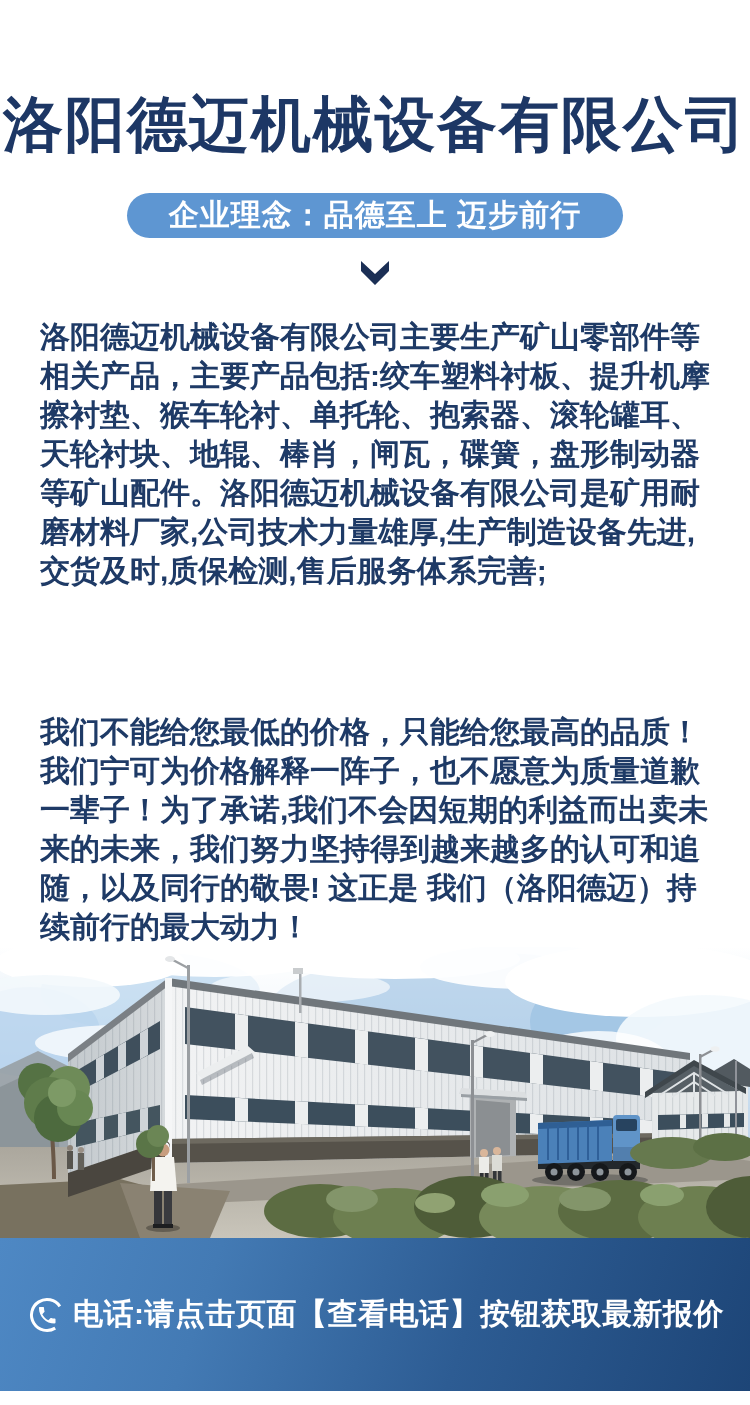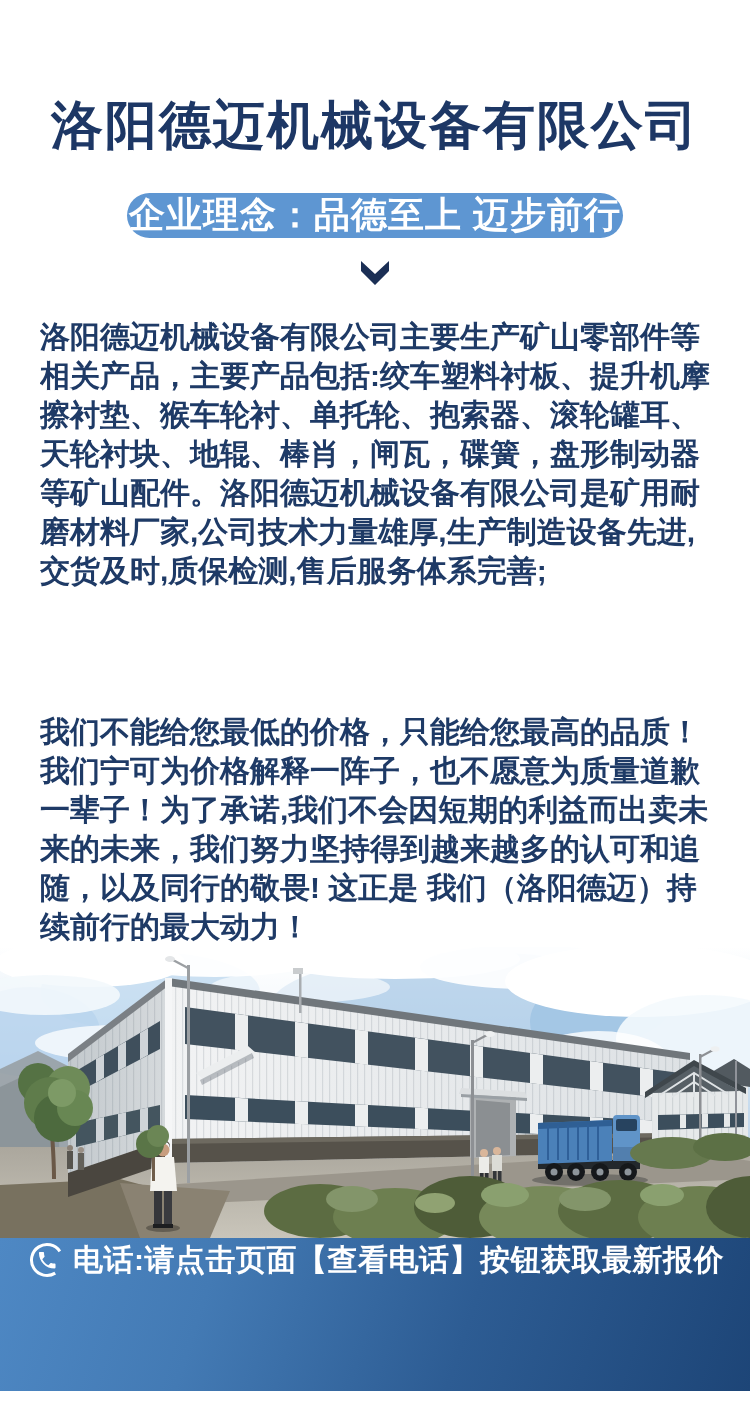--- a/index.html
+++ b/index.html
@@ -1,48 +1,48 @@
 <!DOCTYPE html>
 <html><head>
 <meta charset="utf-8">
 <style>
   html,body{margin:0;padding:0;background:#ffffff;}
   body{width:750px;font-family:"Liberation Sans","DejaVu Sans",sans-serif;}
   .page{position:relative;width:750px;height:1405px;background:#ffffff;overflow:hidden;}
 
   .company-title{
     position:absolute;top:96px;left:0;width:750px;margin:0;
-    text-align:center;font-size:52px;line-height:58px;font-weight:900;
+    text-align:center;font-size:60px;line-height:58px;font-weight:900;
     letter-spacing:2px;color:#1d3765;
   }
   .slogan-pill{
     position:absolute;top:193px;left:127px;width:496px;height:45px;
     background:#5e96d2;border-radius:23px;
     display:flex;align-items:center;justify-content:center;
   }
   .slogan-pill span{
-    color:#ffffff;font-size:36px;font-weight:700;letter-spacing:1px;white-space:nowrap;text-align:center;
+    color:#ffffff;font-size:30px;font-weight:700;letter-spacing:1px;white-space:nowrap;text-align:center;
   }
   .chevron-wrap{position:absolute;top:261px;left:0;width:750px;text-align:center;line-height:0;}
 
   .intro-par{
     position:absolute;left:40px;width:672px;margin:0;
     font-size:30px;line-height:39px;font-weight:600;color:#1e3a66;
     text-align:left;overflow:hidden;
   }
   .p1{top:317px;height:322px;}
   .p2{top:712px;height:276px;z-index:2;}
 
   .factory-photo{position:absolute;top:947px;left:0;width:750px;height:291px;z-index:1;margin:0;}
   .factory-photo svg{display:block;}
 
   .contact-footer{
     position:absolute;top:1238px;left:0;width:750px;height:153px;z-index:3;
     background:linear-gradient(108deg,#4e88c4 0%,#437ab4 28%,#2d5c93 62%,#1d4577 100%);
-    display:flex;flex-direction:column;
+    display:flex;flex-direction:column;justify-content:center;
     padding-left:27px;box-sizing:border-box;gap:17px;
   }
   .footer-row{display:flex;align-items:center;height:44px;cursor:pointer;}
   .footer-row .ficon{flex:0 0 auto;margin-right:6px;display:flex;align-items:center;}
   .footer-row .ftext{
     color:#ffffff;font-size:30px;font-weight:700;white-space:nowrap;letter-spacing:0.5px;
   }
 </style>
 </head>
 <body>

